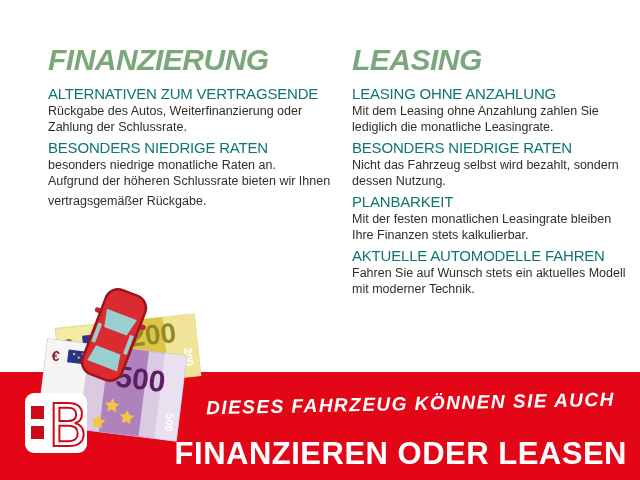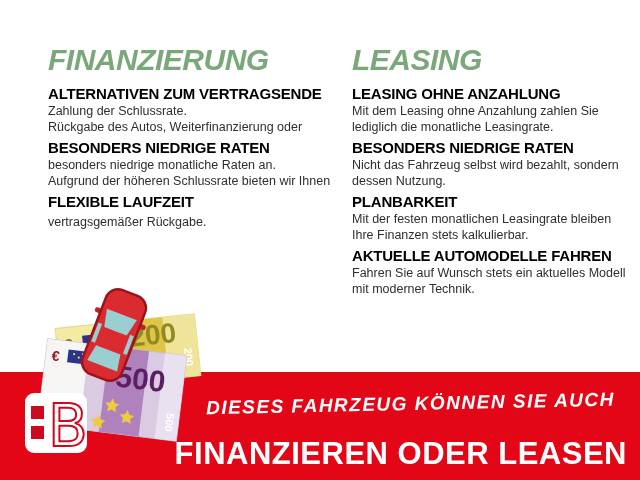--- a/index.html
+++ b/index.html
@@ -6,21 +6,21 @@
   body{font-family:"Liberation Sans","DejaVu Sans",sans-serif;}
   #stage{position:relative;width:640px;height:480px;background:#ffffff;overflow:hidden;}
 
   
   .col{position:absolute;top:44px;width:300px;}
   #col-left{left:48px;}
   #col-right{left:352px;}
   .col-title{font-size:30px;line-height:32px;font-weight:bold;font-style:italic;
              color:#7ba87a;letter-spacing:-0.5px;margin-bottom:9px;white-space:nowrap;}
   .section{margin-bottom:4px;}
-  .sec-heading{font-size:15px;line-height:17px;font-weight:bold;color:#000000;
+  .sec-heading{font-size:15px;line-height:17px;font-weight:normal;color:#0f766e;
                letter-spacing:-0.2px;margin-bottom:1px;white-space:nowrap;}
   .sec-line{font-size:12.5px;line-height:16px;color:#2e2e2c;white-space:nowrap;}
 
   
   #banner{position:absolute;left:0;top:372px;width:640px;height:108px;background:#e30617;}
   #banner-line1{position:absolute;top:393px;right:25px;color:#ffffff;font-weight:bold;
                 font-style:italic;font-size:19px;letter-spacing:1.5px;white-space:nowrap;
                 transform:rotate(-1.2deg);}
   #banner-line2{position:absolute;top:436px;right:13px;color:#ffffff;font-weight:bold;
                 font-size:31px;letter-spacing:0.5px;white-space:nowrap;}
@@ -39,30 +39,29 @@
 </head>
 <body>
 
 <div id="stage">
 
   <div class="col" id="col-left">
     <div class="col-title">FINANZIERUNG</div>
 
     <div class="section">
       <div class="sec-heading">ALTERNATIVEN ZUM VERTRAGSENDE</div>
+      <div class="sec-line">Rückgabe des Autos, Weiterfinanzierung oder</div>
       <div class="sec-line">Zahlung der Schlussrate.</div>
-      <div class="sec-line">Rückgabe des Autos, Weiterfinanzierung oder</div>
     </div>
     <div class="section">
       <div class="sec-heading">BESONDERS NIEDRIGE RATEN</div>
       <div class="sec-line">besonders niedrige monatliche Raten an.</div>
       <div class="sec-line">Aufgrund der höheren Schlussrate bieten wir Ihnen</div>
     </div>
     <div class="section">
-      <div class="sec-heading">FLEXIBLE LAUFZEIT</div>
     </div>
     <div class="section">
       <div class="sec-line">vertragsgemäßer Rückgabe.</div>
     </div>
   </div>
 
   <div class="col" id="col-right">
     <div class="col-title">LEASING</div>
 
     <div class="section">

